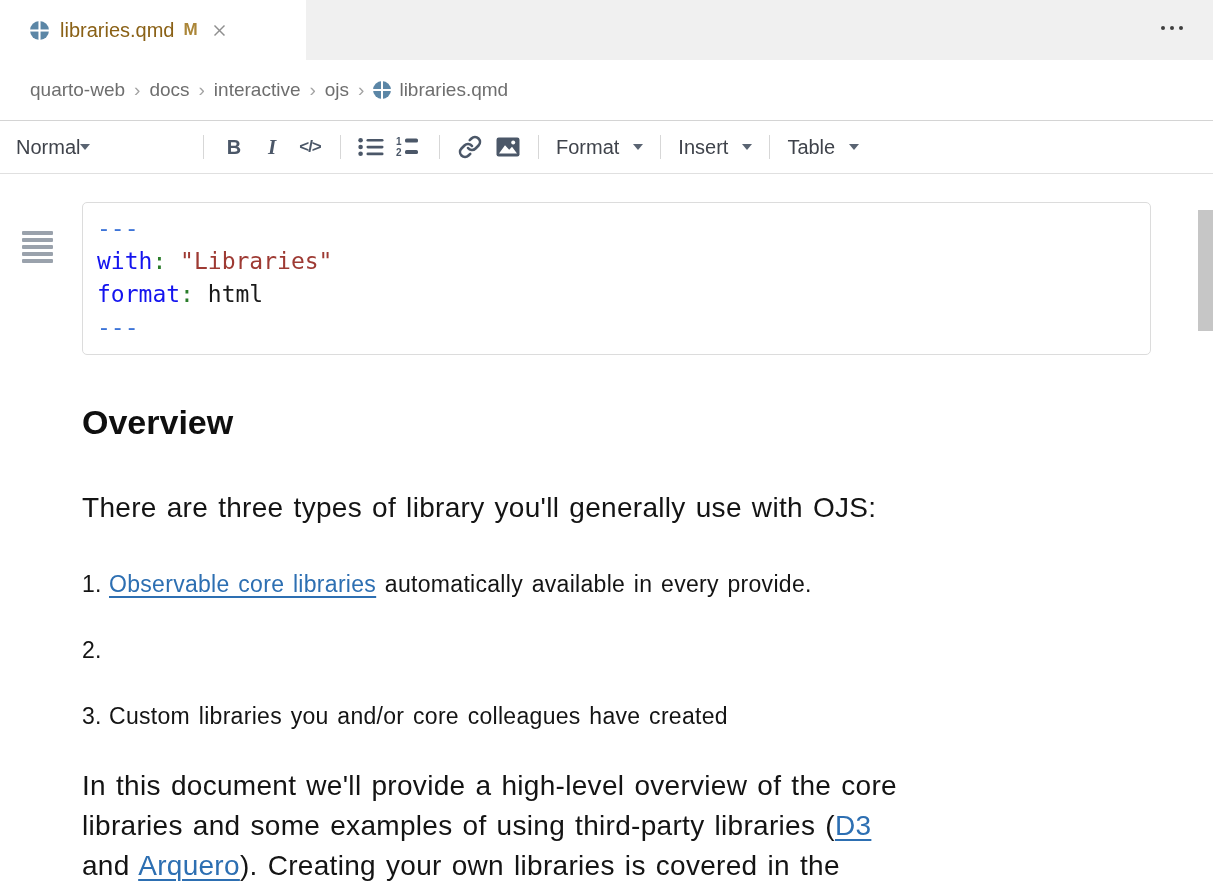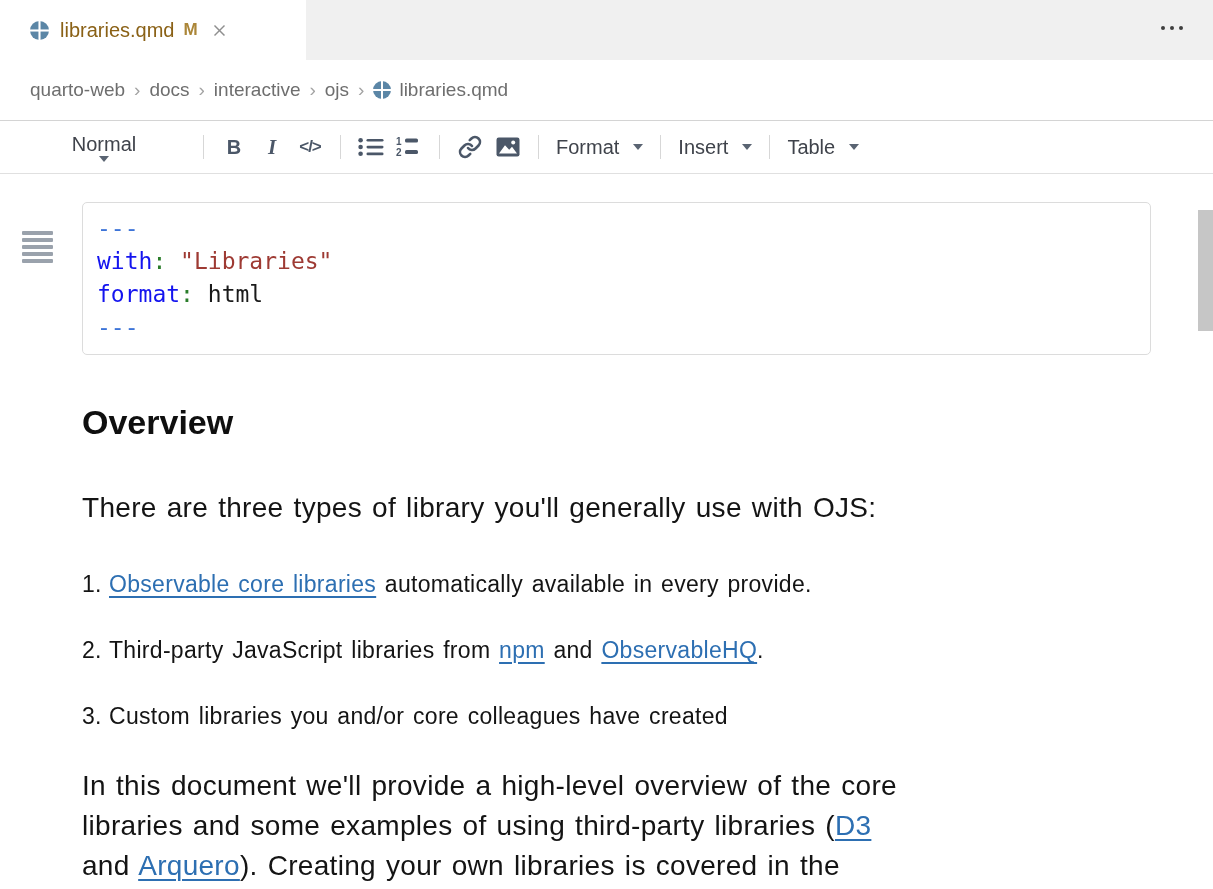--- a/index.html
+++ b/index.html
@@ -24,21 +24,21 @@
   .crumb-icon { width:18px; height:18px; margin-right:8px; }
   .crumb-file { display:flex; align-items:center; cursor:pointer; }
 
   
   .toolbar { height:53px; background:#fff; border-bottom:1px solid #e0e0e0;
     display:flex; align-items:center; padding-left:16px; color:#3f434b; }
   .tb-select { display:flex; align-items:center; cursor:pointer; }
   .tb-select .lbl { font-size:20px; }
   .caret { width:0; height:0; border-left:5.5px solid transparent; border-right:5.5px solid transparent;
     border-top:6.5px solid #5a6472; display:inline-block; }
-  .sel-normal { width:176px; justify-content:space-between;flex-direction:column; }
+  .sel-normal { width:176px; justify-content:flex-start; }
   .sel-menu .caret { margin-left:14px; }
   .tb-sep { width:1px; height:24px; background:#d7d7d7; margin:0 11px; flex:0 0 auto; }
   .tb-btn { min-width:38px; height:36px; display:flex; align-items:center; justify-content:center;
     cursor:pointer; border-radius:4px; color:#4b5768; }
   .tb-bold { font-weight:800; font-size:20px; }
   .tb-italic { font-style:italic; font-family:"Liberation Serif", serif; font-weight:700; font-size:21px; }
   .tb-code { font-weight:700; font-size:17px; letter-spacing:-1px; }
   .tb-btn svg { display:block; }
   .sel-menu { margin:0 6px; }
 
@@ -197,21 +197,20 @@
 
   <p class="doc-p doc-intro">There are three types of library you'll generally use with OJS:</p>
 
   <ol class="doc-list">
     <li>
       <span class="marker">1.</span>
       <span class="li-content"><a href="#" class="doc-link">Observable core libraries</a><span> automatically available in every provide.</span></span>
     </li>
     <li>
       <span class="marker">2.</span>
-      <span class="li-content"><span>Third-party JavaScript libraries from </span><a href="#" class="doc-link">npm</a><span> and </span><a href="#" class="doc-link">ObservableHQ</a><span>.</span></span>
     </li>
     <li>
       <span class="marker">3.</span>
       <span class="li-content"><span>Custom libraries you and/or core colleagues have created</span></span>
     </li>
   </ol>
 
   <p class="doc-p doc-outro"><span>In this document we'll provide a high-level overview of the core libraries and some examples of using third-party libraries (</span><a href="#" class="doc-link">D3</a><span> and </span><a href="#" class="doc-link">Arquero</a><span>). Creating your own libraries is covered in the article on </span><a href="#" class="doc-link">Code Reuse</a><span>.</span></p>
 
   <div class="scrollbar-thumb"></div>

